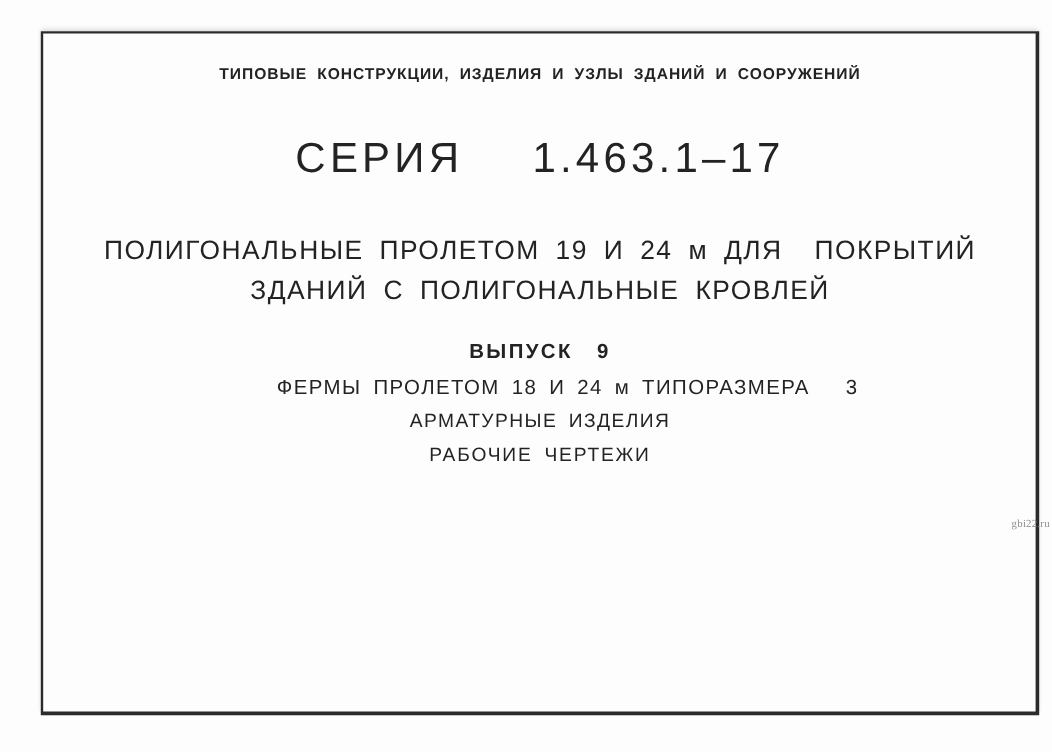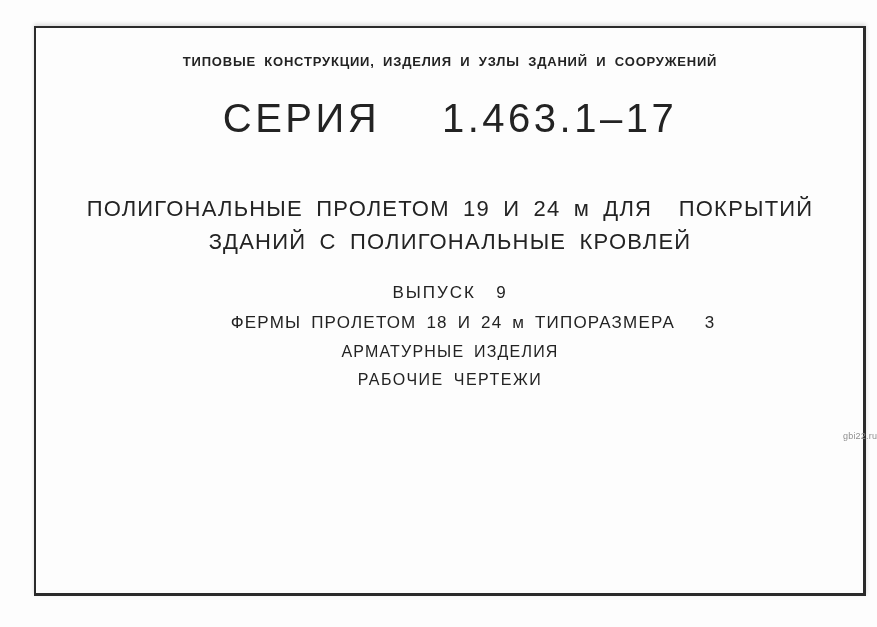--- a/index.html
+++ b/index.html
@@ -40,40 +40,40 @@
     color: var(--ink, #232323);
   }
   .category {
     top: 54px;
     font-size: 13px;
     font-weight: bold;
     letter-spacing: 0.8px;
     word-spacing: 4px;
   }
   .series {
-    top: 96px;
-    font-size: 40px;
+    top: 112px;
+    font-size: 35px;
     font-weight: normal;
     letter-spacing: 3.5px;
     word-spacing: 6px;
     text-align: center;
   }
   .title-1 { top: 163px; }
   .title-2 { top: 196px; }
   .title-3 { top: 229px; }
   .title-1, .title-2, .title-3 {
     font-size: 22px;
     font-weight: normal;
     letter-spacing: 1.2px;
     word-spacing: 6px;
   }
   .issue {
     top: 283px;
     font-size: 17px;
-    font-weight: normal;
+    font-weight: bold;
     letter-spacing: 2px;
   }
   .subtitle-1 {
     top: 313px;
     font-size: 17px;
     letter-spacing: 1.2px;
     word-spacing: 4px;
     padding-left: 23px;
   }
   .subtitle-2 {
@@ -90,20 +90,21 @@
   }
   .watermark {
     position: absolute;
     left: 843px;
     top: 431px;
     font-size: 9px;
     letter-spacing: 0.2px;
     color: var(--watermark, #8f8f8f);
     z-index: 2;
     white-space: pre;
+    font-family: Liberation Serif, serif;
   }
 </style>
 </head>
 <body>
 
 <div class="scan">
 
   <div class="frame"></div>
 
   <div class="line category">ТИПОВЫЕ КОНСТРУКЦИИ, ИЗДЕЛИЯ И УЗЛЫ ЗДАНИЙ И СООРУЖЕНИЙ</div>

